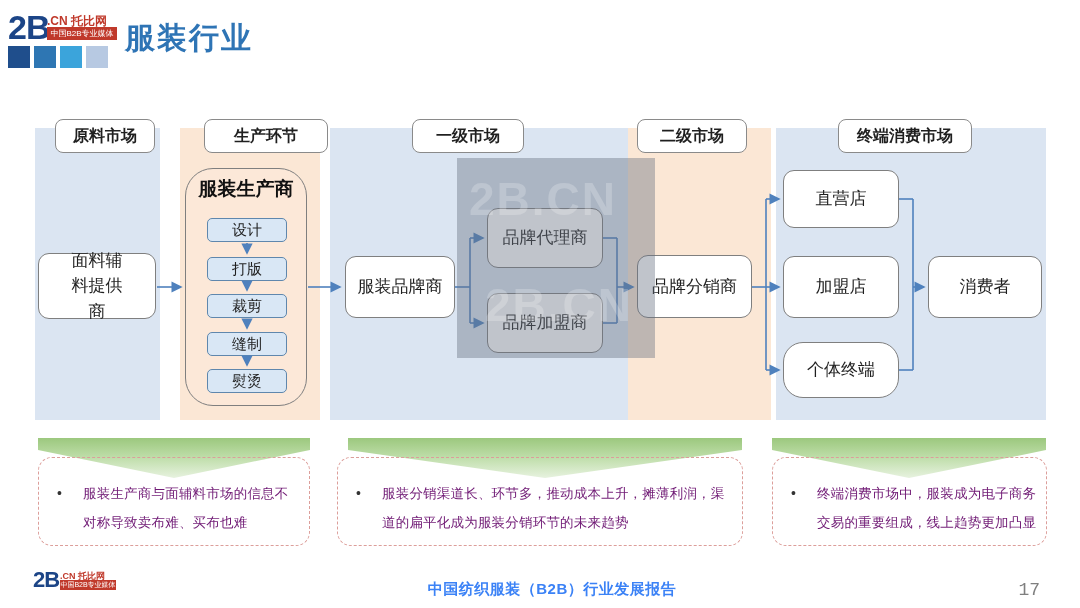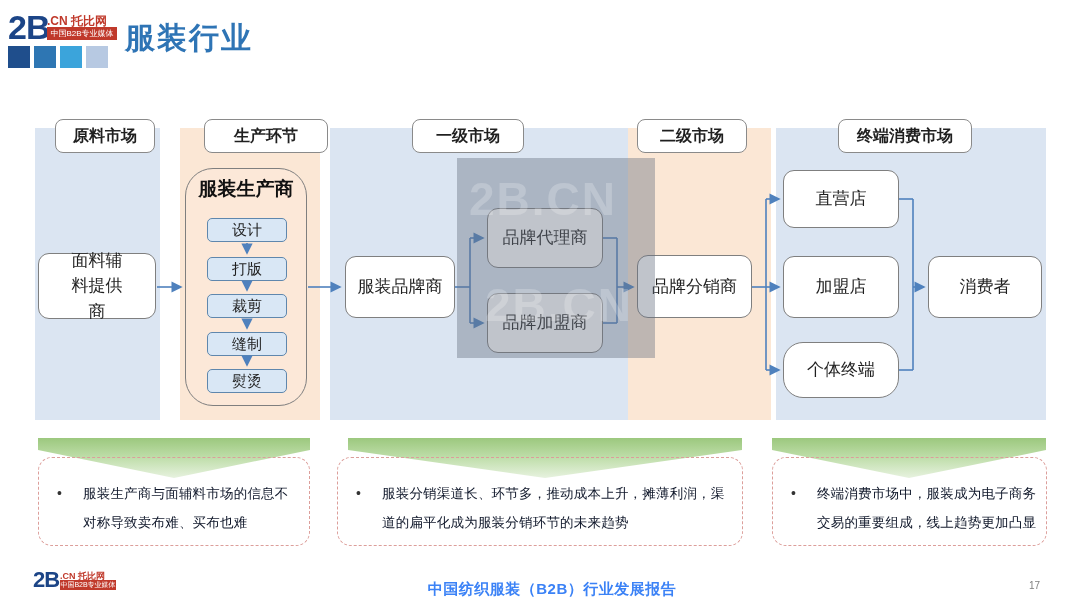--- a/index.html
+++ b/index.html
@@ -65,32 +65,32 @@
   
   .chevron { position:absolute; top:438px; height:40px; z-index:1;
              background:linear-gradient(to bottom,#9cc87e 0%,#bcdca6 45%,#e7f2df 100%);
              clip-path:polygon(0 0,100% 0,100% 30%,50% 100%,0 30%); }
   .chev1{left:38px;width:272px}.chev2{left:348px;width:394px}.chev3{left:772px;width:274px}
 
   
   .note { position:absolute; top:457px; height:89px; border:1.6px dashed #dc9e9a; border-radius:14px; z-index:2;
           display:flex; padding:21px 8px 0 18px; }
   .note .bullet { width:26px; font-size:14px; color:#333; line-height:29px; flex:none; }
-  .note .note-text { font-size:13.5px; color:#0f172a; line-height:29px; letter-spacing:0.2px; }
+  .note .note-text { font-size:13.5px; color:#701a75; line-height:29px; letter-spacing:0.2px; }
   .note1{left:38px;width:272px}.note1 .note-text{width:238px}
   .note2{left:337px;width:406px}.note2 .note-text{width:372px}
   .note3{left:772px;width:275px}.note3 .note-text{width:240px}
 
   
   .footer-logo { position:absolute; left:33px; top:567px; width:110px; height:36px; }
   .footer-logo .mark { position:absolute; left:0; top:0; font-size:22px; font-weight:bold; color:#1c4587; letter-spacing:-1px; }
   .footer-logo .suffix { position:absolute; left:27px; top:3px; font-size:9px; font-weight:bold; color:#c0392b; white-space:nowrap; }
   .footer-logo .tagline { position:absolute; left:27px; top:13px; width:56px; height:10px; background:#c0392b; color:#fff; font-size:7px; line-height:10px; text-align:center; white-space:nowrap; }
   .footer-title { position:absolute; left:12px; top:580px; width:1080px; text-align:center; font-size:15px; font-weight:bold; color:#3b82f6; letter-spacing:0.5px; }
-  .footer-page { position:absolute; right:40px; top:580px; font-size:10px; color:#7f7f7f; }
+  .footer-page { position:absolute; right:40px; top:580px; font-size:18px; color:#7f7f7f;font-family:Liberation Mono, monospace; }
 </style>
 </head>
 <body>
 
 <div class="canvas">
 
   <div class="logo">
     <span class="mark">2B</span>
     <span class="suffix">.CN 托比网</span>
     <span class="tagline">中国B2B专业媒体</span>

